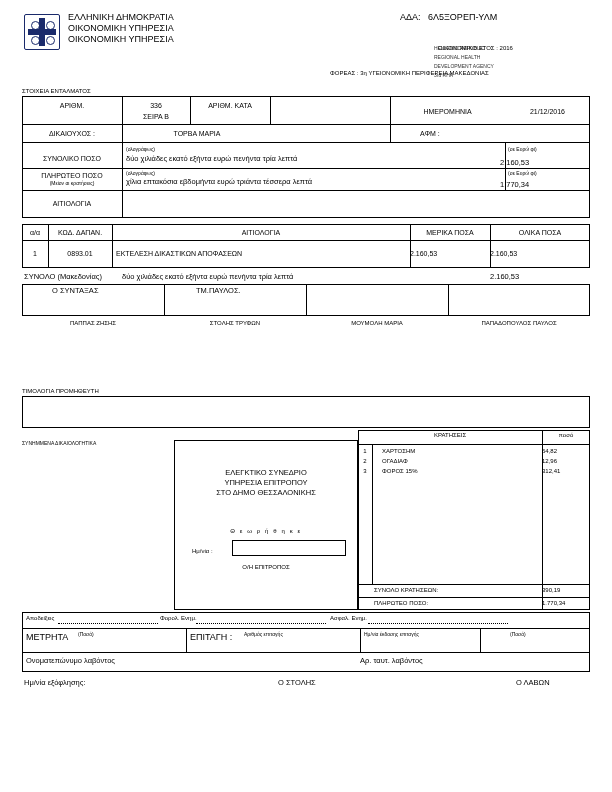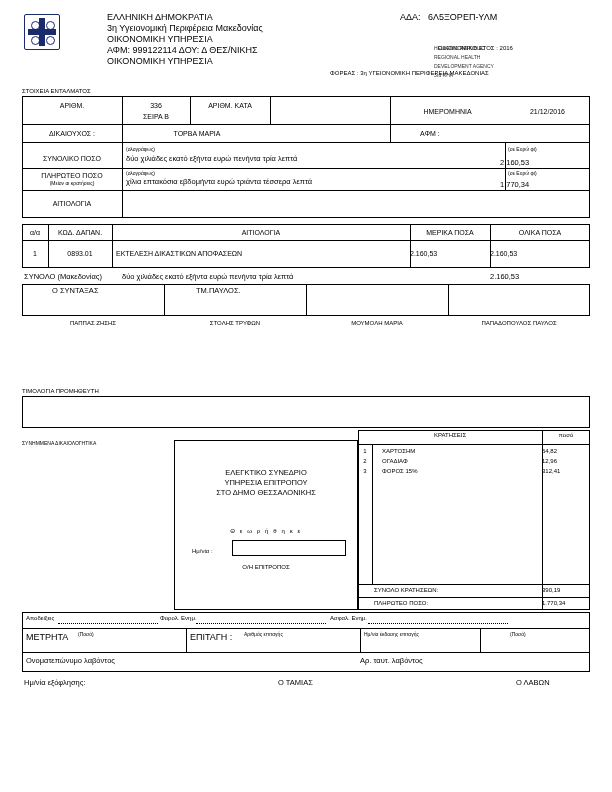--- a/index.html
+++ b/index.html
@@ -48,25 +48,23 @@
   <div class="emblem">
     <div class="cr outer"></div>
     <div class="v"></div>
       <div class="h"></div>
     <div class="c1"></div>
       <div class="c2"></div>
       <div class="c3"></div>
       <div class="c4"></div>
   </div>
 
-  <div class="abs" style="left:68px;top:12px;width:230px;line-height:11px;margin-left:39px;">
+  <div class="abs" style="left:68px;top:12px;width:230px;line-height:11px;">
     <div class="lg">ΕΛΛΗΝΙΚΗ ΔΗΜΟΚΡΑΤΙΑ</div>
-    <div class="lg">3η Υγειονομική Περιφέρεια Μακεδονίας</div>
     <div class="lg">ΟΙΚΟΝΟΜΙΚΗ ΥΠΗΡΕΣΙΑ</div>
-    <div class="lg">ΑΦΜ: 999122114 ΔΟΥ: Δ ΘΕΣ/ΝΙΚΗΣ</div>
     <div class="lg">ΟΙΚΟΝΟΜΙΚΗ ΥΠΗΡΕΣΙΑ</div>
   </div>
 
   <div class="abs lg" style="left:400px;top:12px;">ΑΔΑ:</div>
   <div class="abs lg" style="left:428px;top:12px;">6Λ5ΞΟΡΕΠ-ΥΛΜ</div>
 
   <div class="abs md" style="left:434px;top:44px;width:180px;line-height:9px;color:#333;">
     <div class="tiny">HELLENIC REPUBLIC</div>
     <div class="tiny">REGIONAL HEALTH</div>
     <div class="tiny">DEVELOPMENT AGENCY</div>
@@ -221,16 +219,16 @@
   <div class="abs tiny" style="left:78px;top:631px;">(Ποσό)</div>
   <div class="abs lg" style="left:190px;top:632px;">ΕΠΙΤΑΓΗ :</div>
   <div class="abs tiny" style="left:244px;top:631px;">Αριθμός επιταγής</div>
   <div class="abs tiny" style="left:364px;top:631px;">Ημ/νία έκδοσης επιταγής</div>
   <div class="abs tiny" style="left:510px;top:631px;">(Ποσό)</div>
 
   <div class="abs md" style="left:26px;top:656px;">Ονοματεπώνυμο λαβόντος</div>
   <div class="abs md" style="left:360px;top:656px;">Αρ. ταυτ. λαβόντος</div>
 
   <div class="abs md" style="left:24px;top:678px;">Ημ/νία εξόφλησης:</div>
-  <div class="abs md" style="left:278px;top:678px;">Ο ΤΑΜΙΑΣ</div>
+  <div class="abs md" style="left:278px;top:678px;">Ο ΣΤΟΛΗΣ</div>
   <div class="abs md" style="left:516px;top:678px;">Ο ΛΑΒΩΝ</div>
 
 </div>
 
 </body></html>

